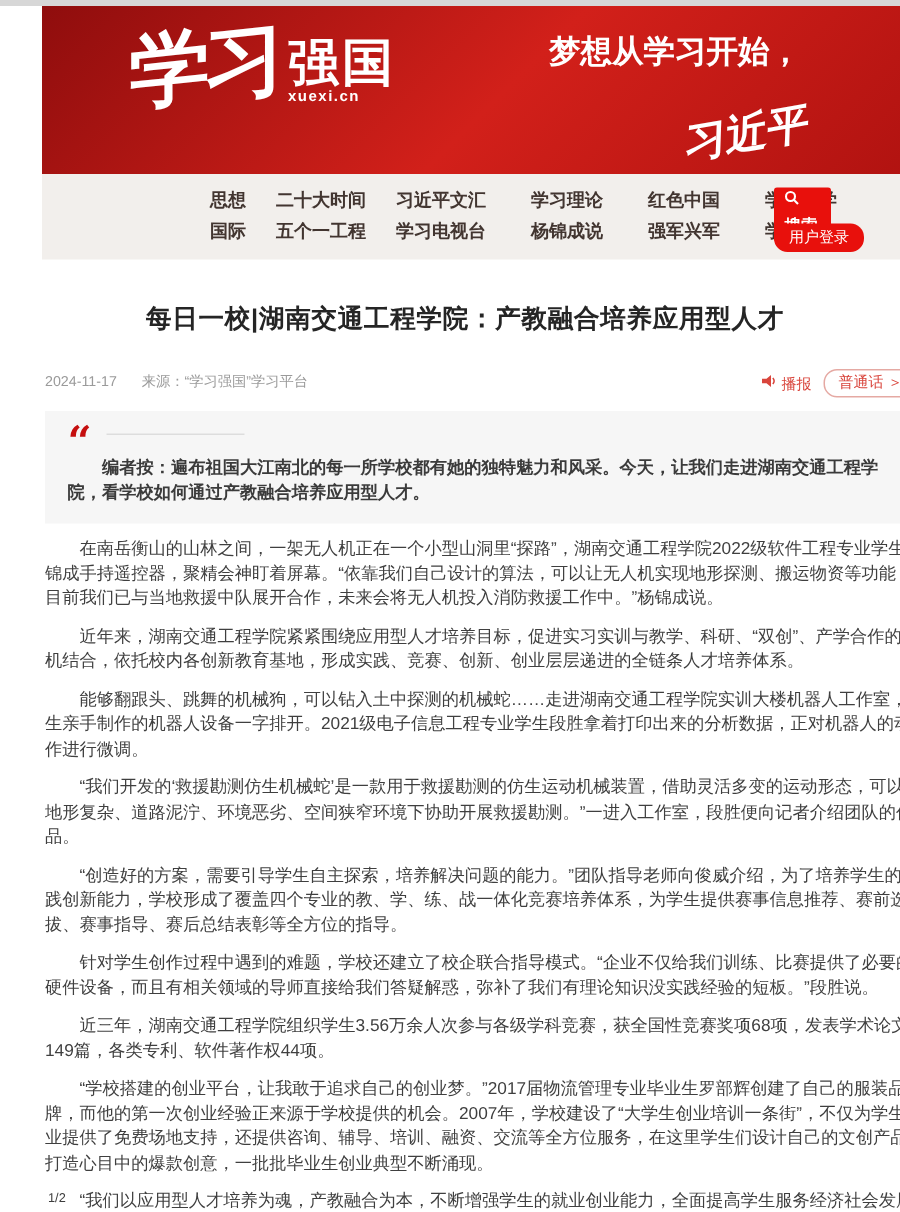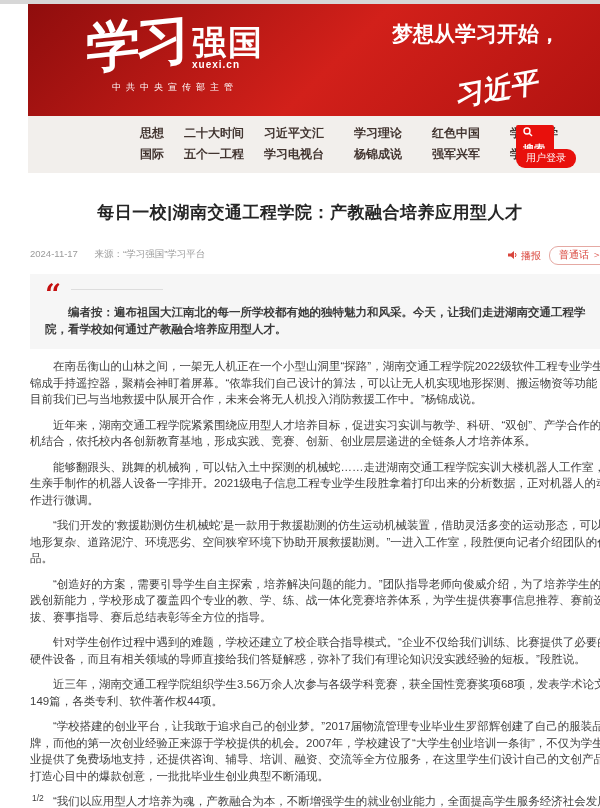--- a/index.html
+++ b/index.html
@@ -20,21 +20,21 @@
   .logo-row{display:flex;align-items:flex-start;}
   .logo-script{
     font-size:54px;font-weight:bold;line-height:58px;
     transform:rotate(-6deg) skewX(-6deg);letter-spacing:-4px;
     font-family:"DejaVu Serif",serif;
   }
   .logo-block{margin-left:6px;margin-top:14px;text-align:left;}
   .logo-bold{font-size:34px;font-weight:bold;letter-spacing:2px;line-height:28px;}
   .logo-domain{font-size:10px;font-weight:bold;letter-spacing:1px;line-height:17px;}
   .logo-subtitle{font-size:9px;letter-spacing:5px;margin-top:8px;text-align:center;}
-  .slogan{position:absolute;left:326px;top:16px;color:#fff;font-weight:bold;white-space:nowrap;}
+  .slogan{position:absolute;left:300px;top:16px;color:#fff;font-weight:bold;white-space:nowrap;}
   .slogan-l1{font-size:21px;margin-left:38px;font-family:"Liberation Serif",serif;}
   .slogan-l2{font-size:21px;margin-top:8px;font-family:"Liberation Serif",serif;}
   .signature{
     position:absolute;left:428px;top:66px;color:#fff;font-size:28px;font-weight:bold;
     transform:rotate(-10deg) skewX(-12deg);font-family:"DejaVu Serif",serif;white-space:nowrap;
   }
 
   
   .nav{background:#f2efec;position:relative;padding:7px 0 8px 78px;}
   .nav-row{display:flex;height:21px;align-items:center;}
@@ -100,21 +100,20 @@
 
   <div class="banner">
     <div class="logo-area">
       <div class="logo-row">
         <div class="logo-script">学习</div>
         <div class="logo-block">
           <div class="logo-bold">强国</div>
           <div class="logo-domain">xuexi.cn</div>
         </div>
       </div>
-      <div class="logo-subtitle">中共中央宣传部主管</div>
     </div>
     <div class="slogan">
       <div class="slogan-l1">梦想从学习开始，</div>
     </div>
     <div class="signature">习近平</div>
   </div>
 
   <div class="nav">
     <div class="nav-row">
 

